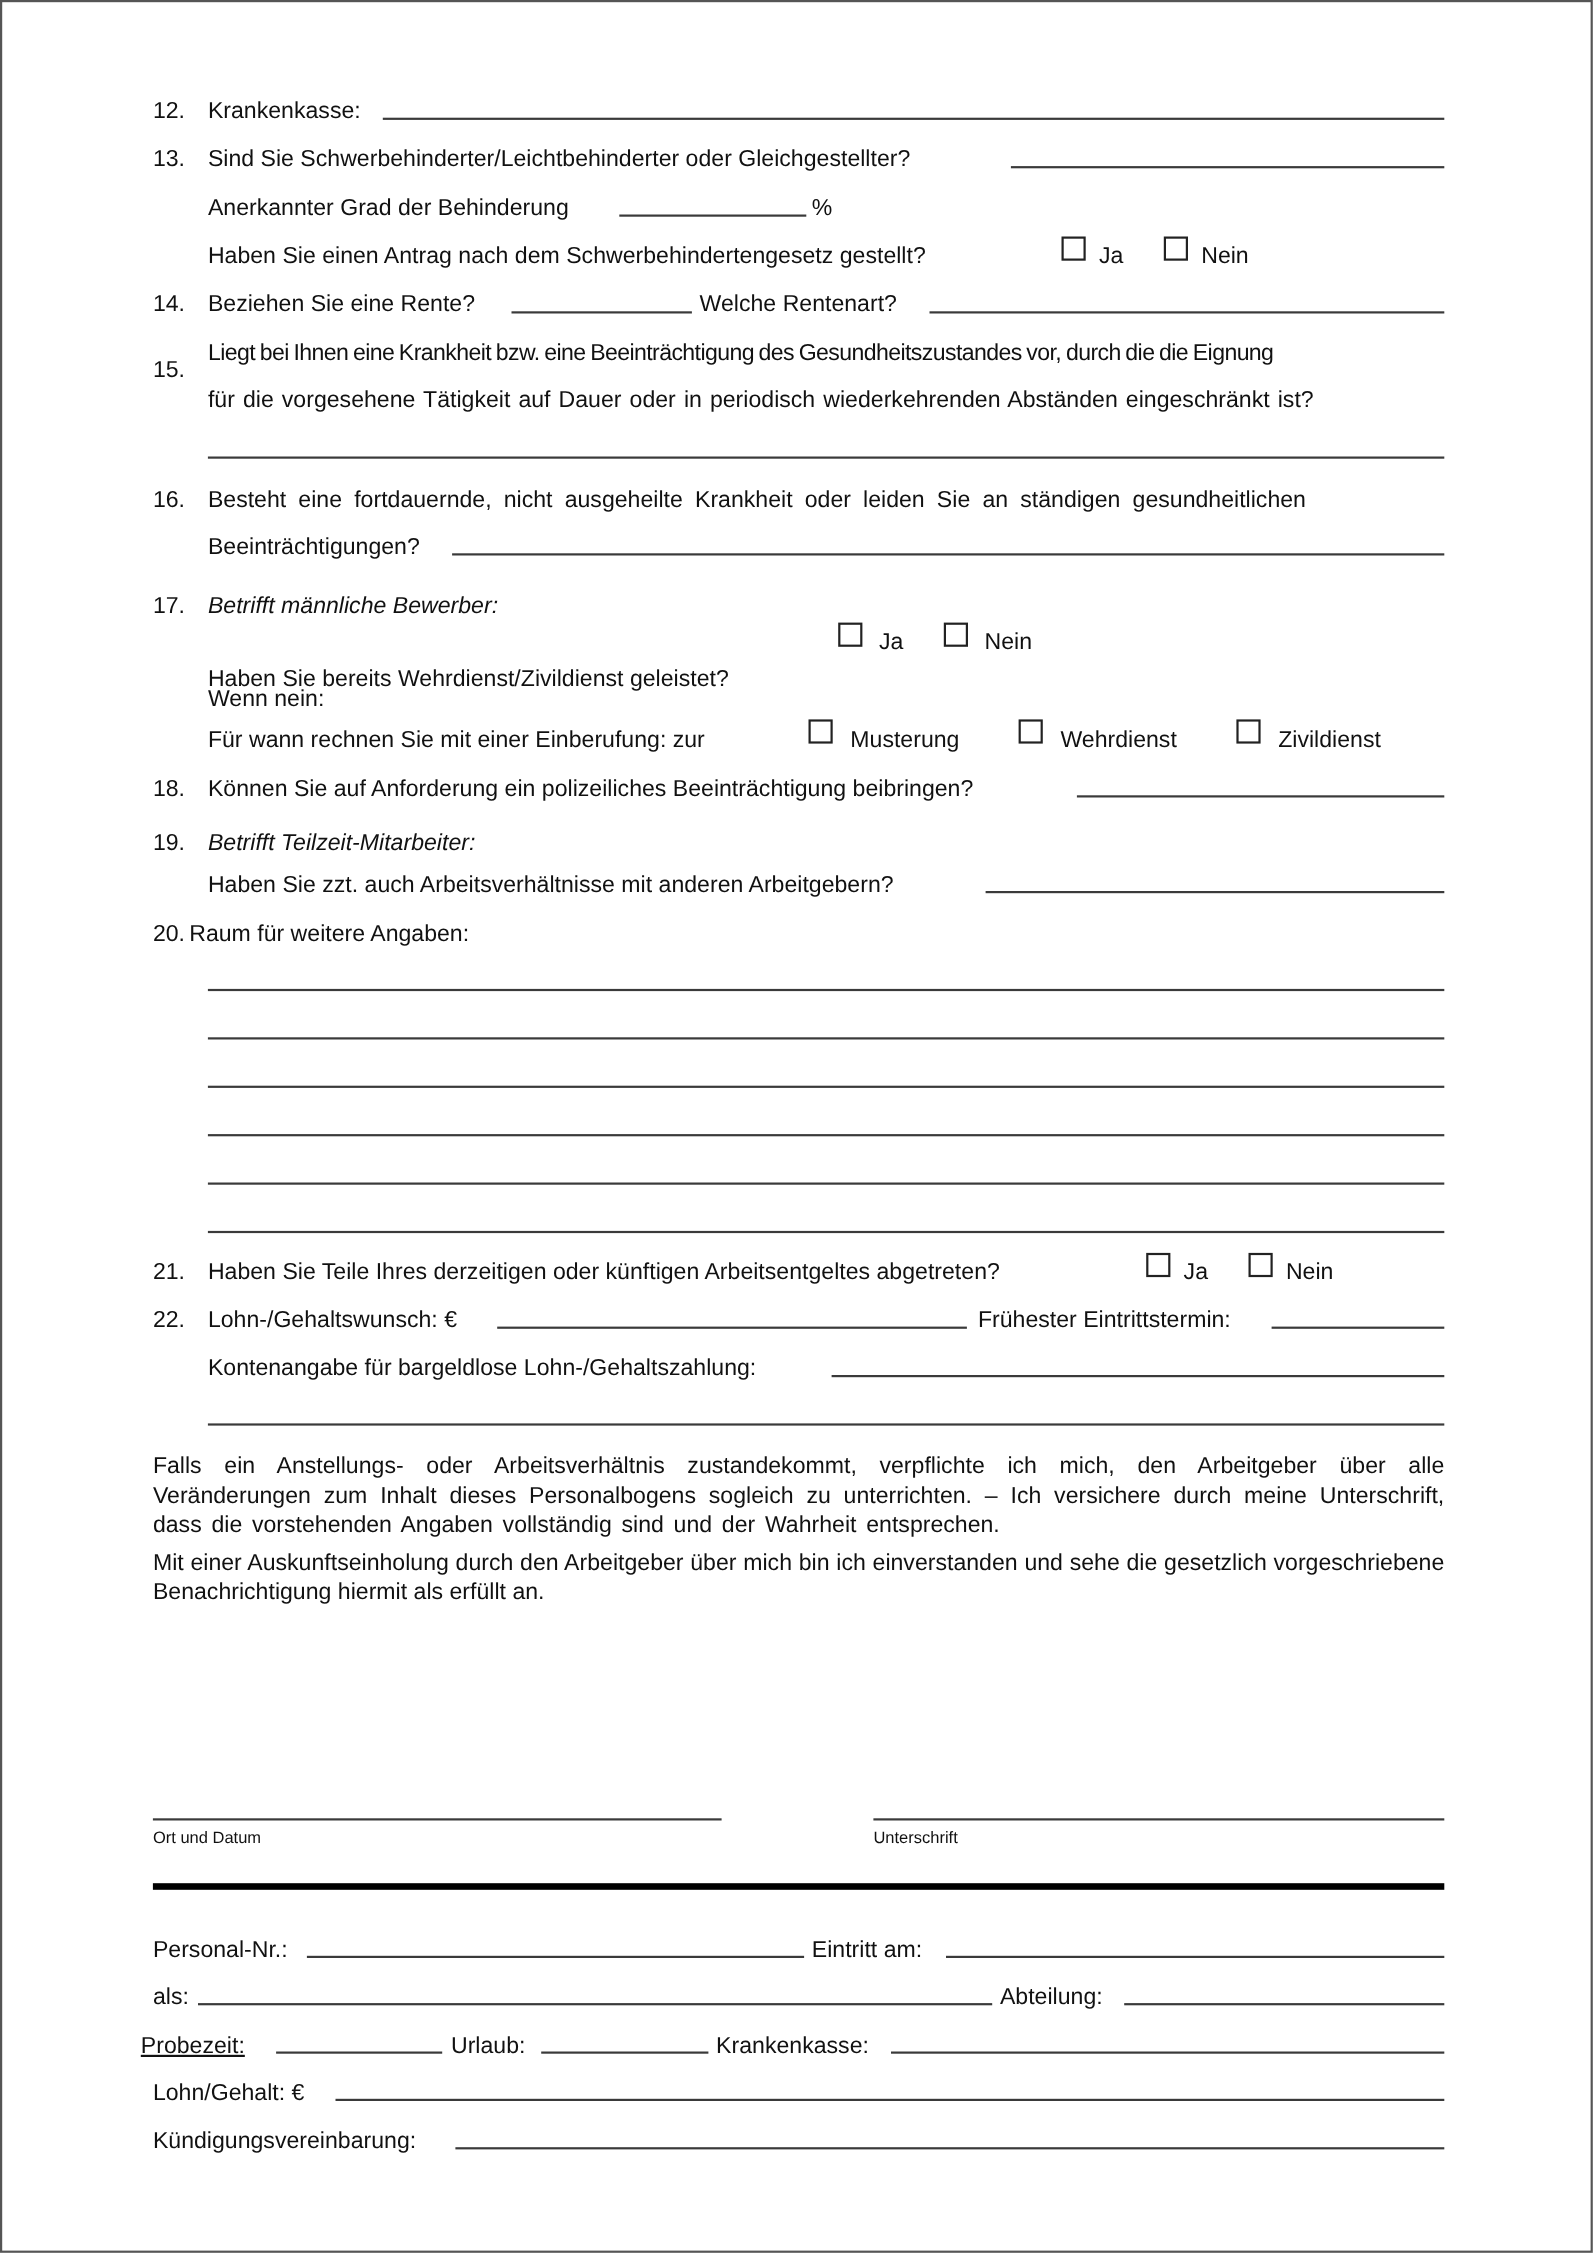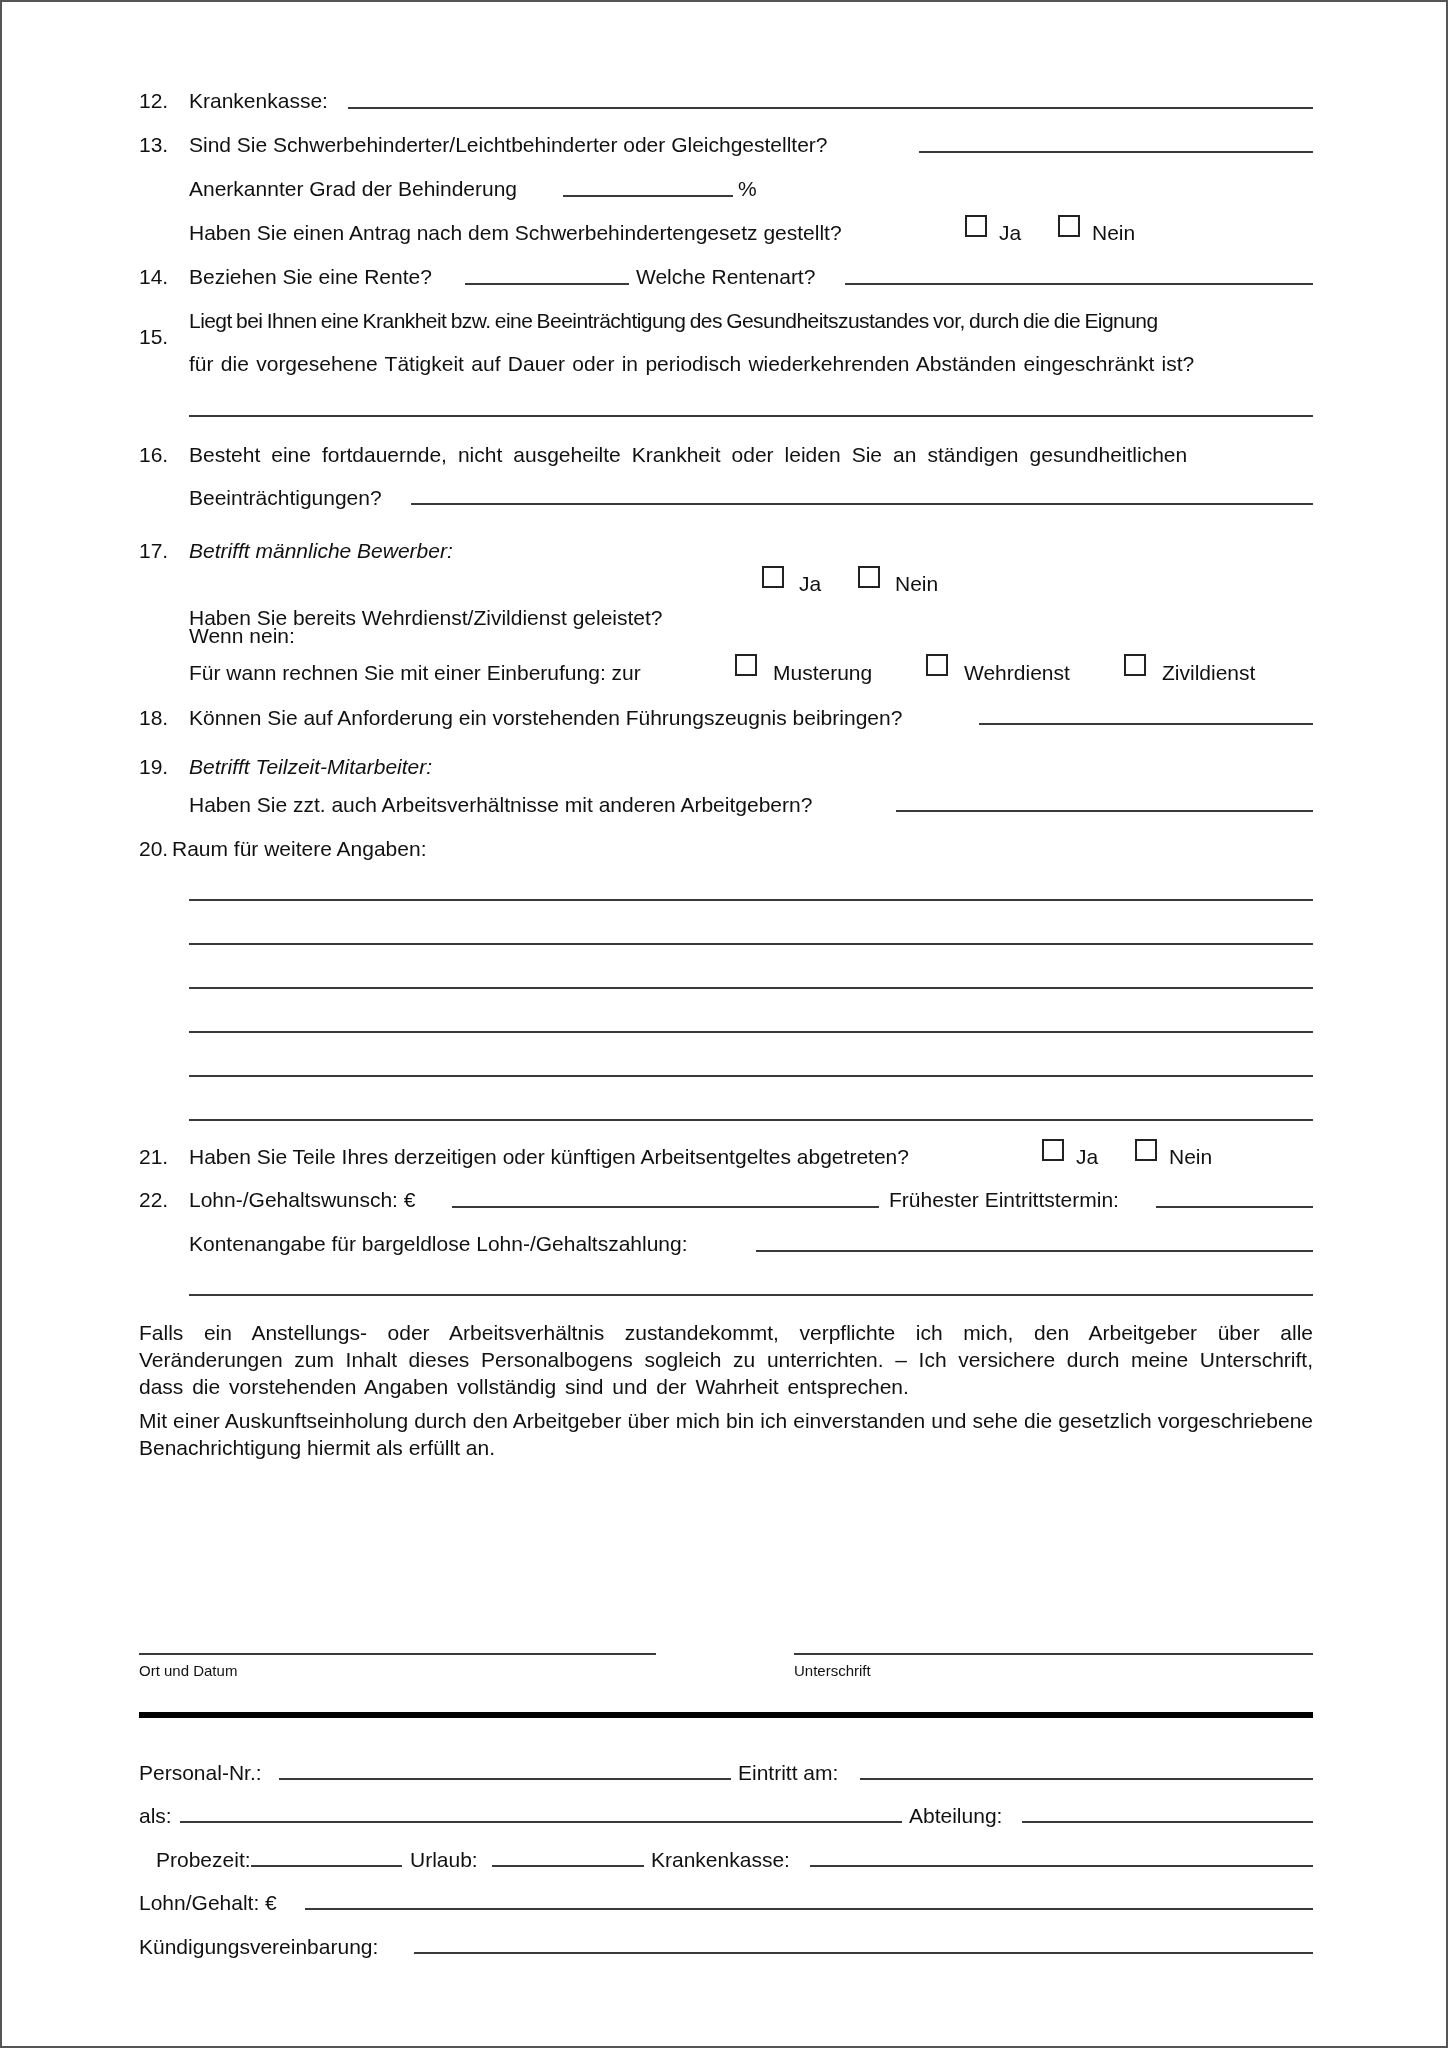--- a/index.html
+++ b/index.html
@@ -68,21 +68,21 @@
   <span class="t" style="left:187px;top:621px;">Wenn nein:</span>
   <span class="t" style="left:187px;top:658px;">Für wann rechnen Sie mit einer Einberufung: zur</span>
   <div class="cb" style="left:733px;top:652px;"></div>
   <span class="t" style="left:771px;top:658px;">Musterung</span>
   <div class="cb" style="left:924px;top:652px;"></div>
   <span class="t" style="left:962px;top:658px;">Wehrdienst</span>
   <div class="cb" style="left:1122px;top:652px;"></div>
   <span class="t" style="left:1160px;top:658px;">Zivildienst</span>
 
   <span class="num" style="left:137px;top:703px;">18.</span>
-  <span class="t" style="left:187px;top:703px;">Können Sie auf Anforderung ein vorstehenden Führungszeugnis beibringen?</span>
+  <span class="t" style="left:187px;top:703px;">Können Sie auf Anforderung ein polizeiliches Beeinträchtigung beibringen?</span>
   <div class="ln ln-field" style="left:977px;top:721px;width:334px;"></div>
 
   <span class="num" style="left:137px;top:752px;">19.</span>
   <span class="t i" style="left:187px;top:752px;">Betrifft Teilzeit-Mitarbeiter:</span>
   <span class="t" style="left:187px;top:790px;">Haben Sie zzt. auch Arbeitsverhältnisse mit anderen Arbeitgebern?</span>
   <div class="ln ln-field" style="left:894px;top:808px;width:417px;"></div>
 
   <span class="num" style="left:137px;top:834px;">20.</span>
   <span class="t" style="left:170px;top:834px;">Raum für weitere Angaben:</span>
   <div class="ln ln-field" style="left:187px;top:897px;width:1124px;"></div>
@@ -122,21 +122,21 @@
   <span class="t" style="left:137px;top:1758px;">Personal-Nr.:</span>
   <div class="ln ln-field" style="left:277px;top:1776px;width:452px;"></div>
   <span class="t" style="left:736px;top:1758px;">Eintritt am:</span>
   <div class="ln ln-field" style="left:858px;top:1776px;width:453px;"></div>
 
   <span class="t" style="left:137px;top:1801px;">als:</span>
   <div class="ln ln-field" style="left:178px;top:1819px;width:722px;"></div>
   <span class="t" style="left:907px;top:1801px;">Abteilung:</span>
   <div class="ln ln-field" style="left:1020px;top:1819px;width:291px;"></div>
 
-  <span class="t" style="left:154px;top:1845px;">Probezeit:</span>
+  <span class="t" style="left:126px;top:1845px;text-decoration:underline;">Probezeit:</span>
   <div class="ln ln-field" style="left:249px;top:1863px;width:151px;"></div>
   <span class="t" style="left:408px;top:1845px;">Urlaub:</span>
   <div class="ln ln-field" style="left:490px;top:1863px;width:152px;"></div>
   <span class="t" style="left:649px;top:1845px;">Krankenkasse:</span>
   <div class="ln ln-field" style="left:808px;top:1863px;width:503px;"></div>
 
   <span class="t" style="left:137px;top:1888px;">Lohn/Gehalt: €</span>
   <div class="ln ln-field" style="left:303px;top:1906px;width:1008px;"></div>
 
   <span class="t" style="left:137px;top:1932px;">Kündigungsvereinbarung:</span>

